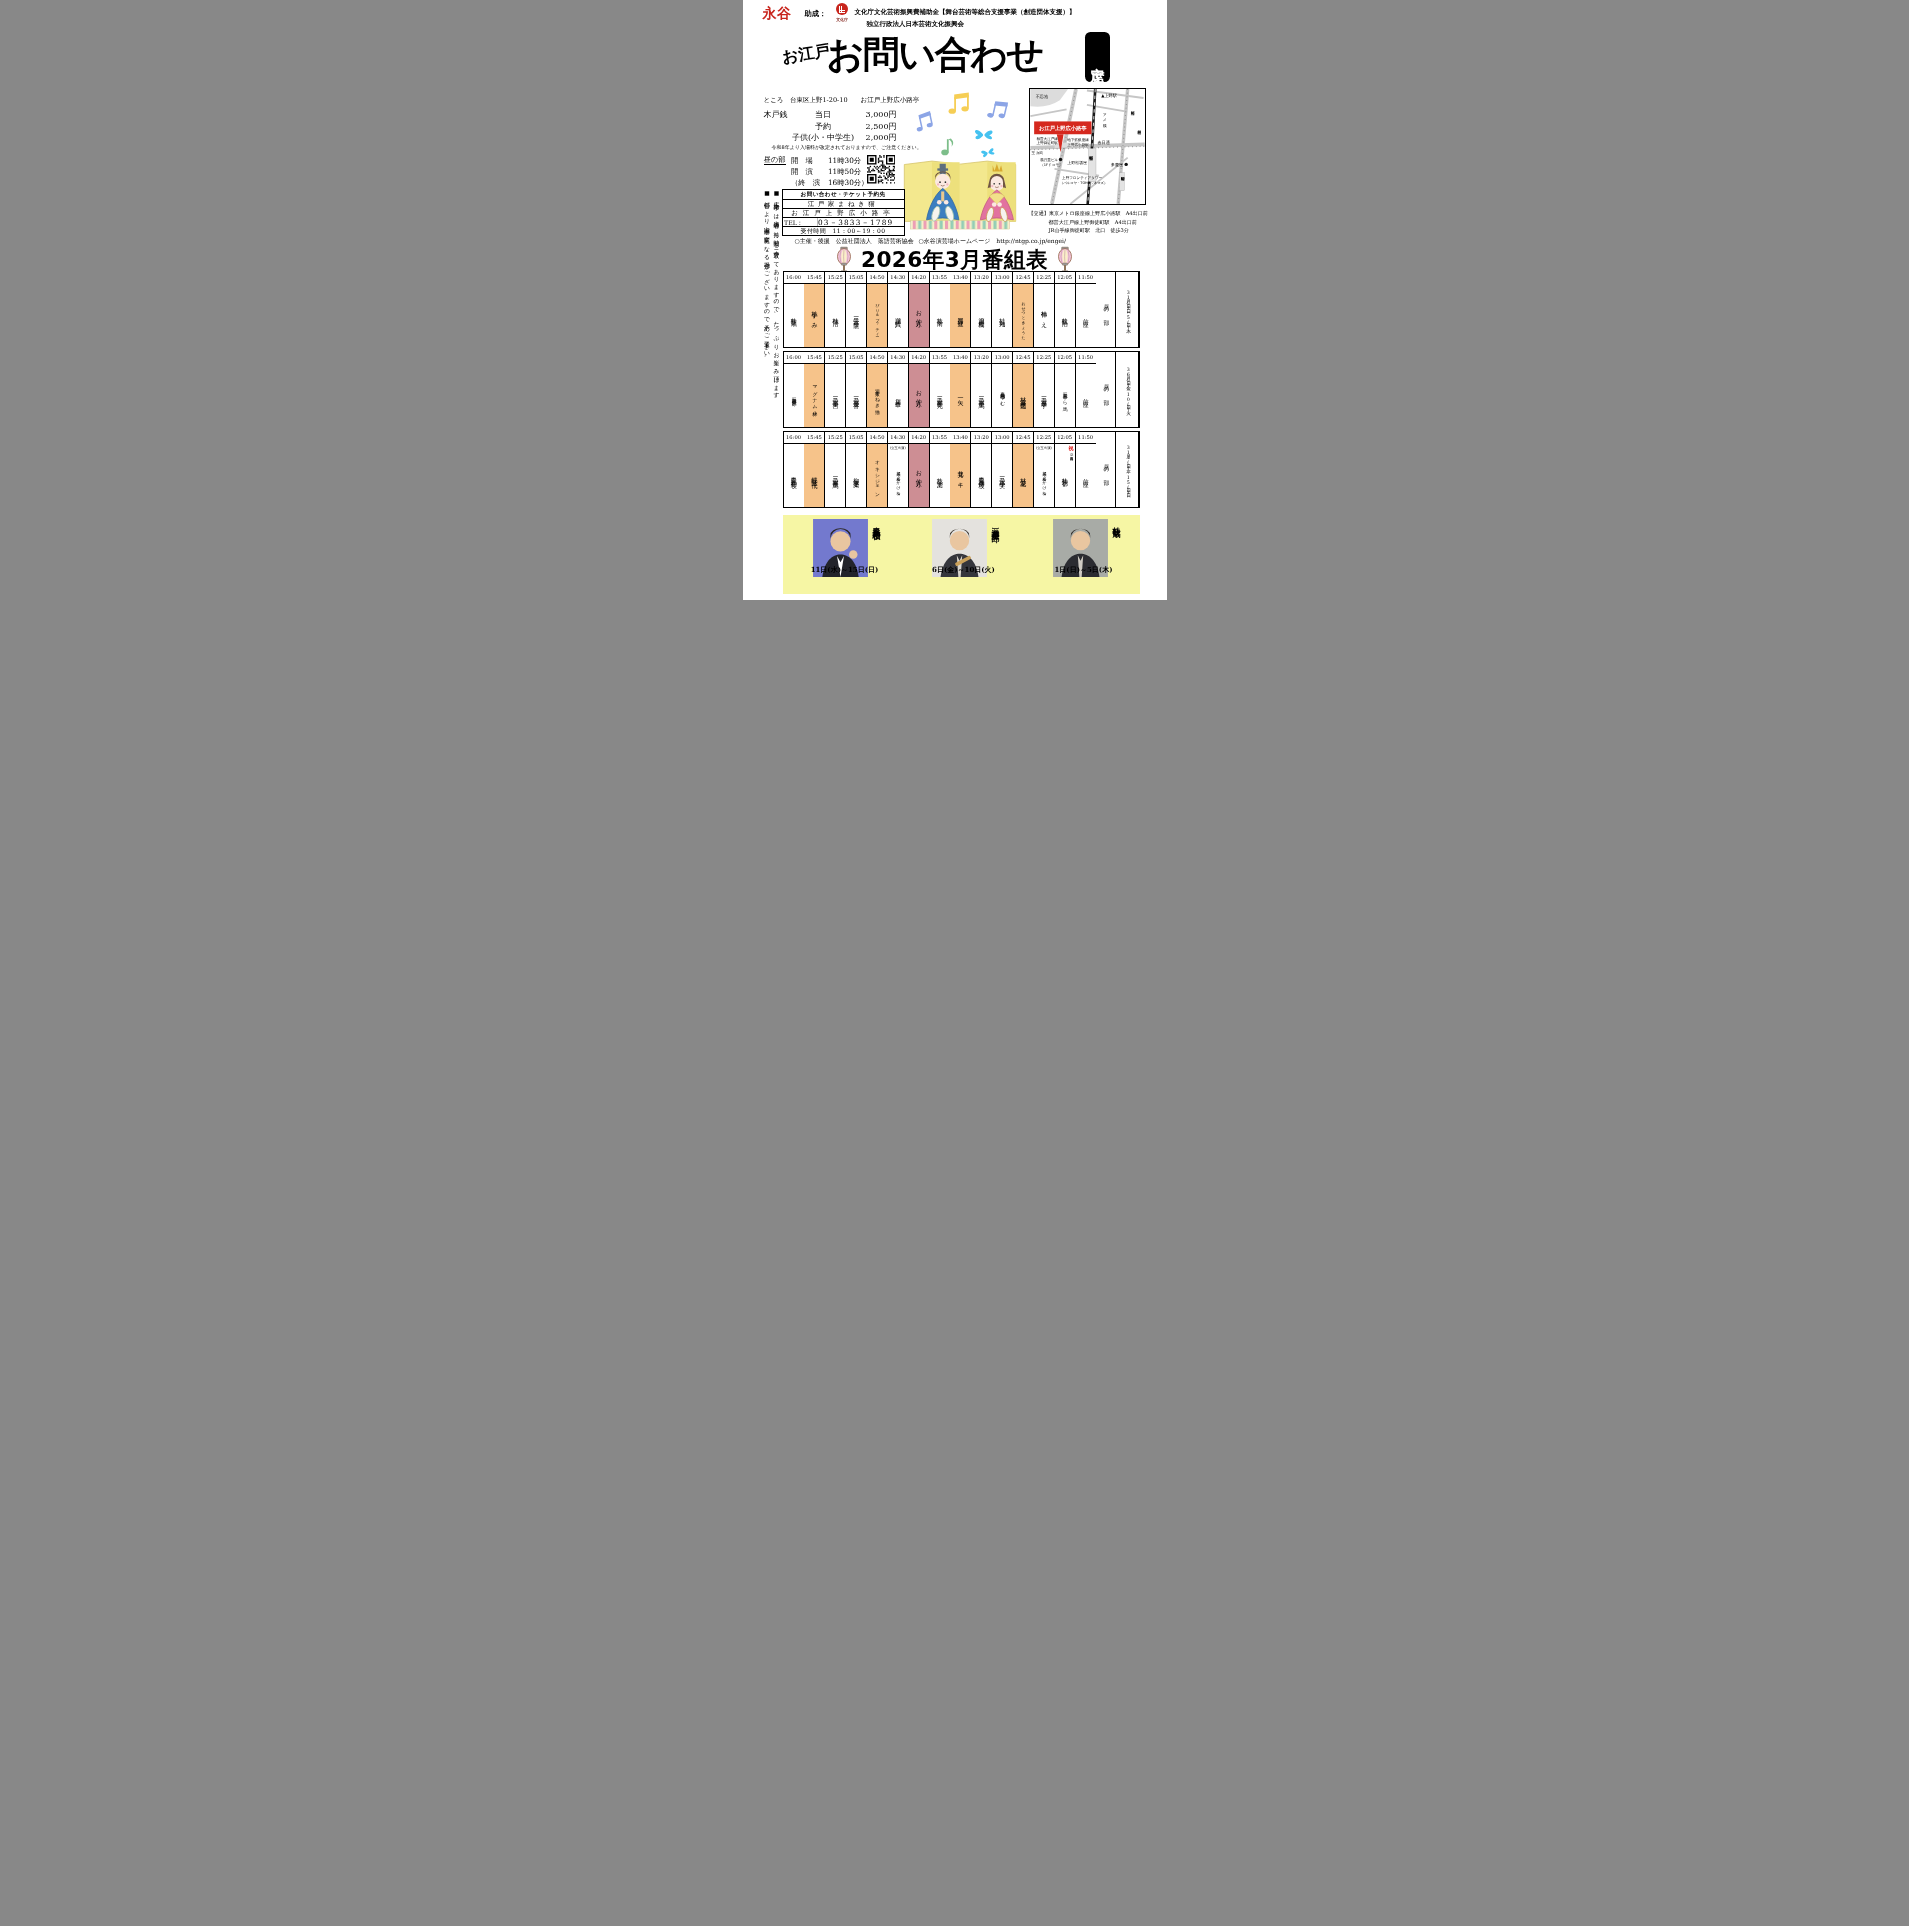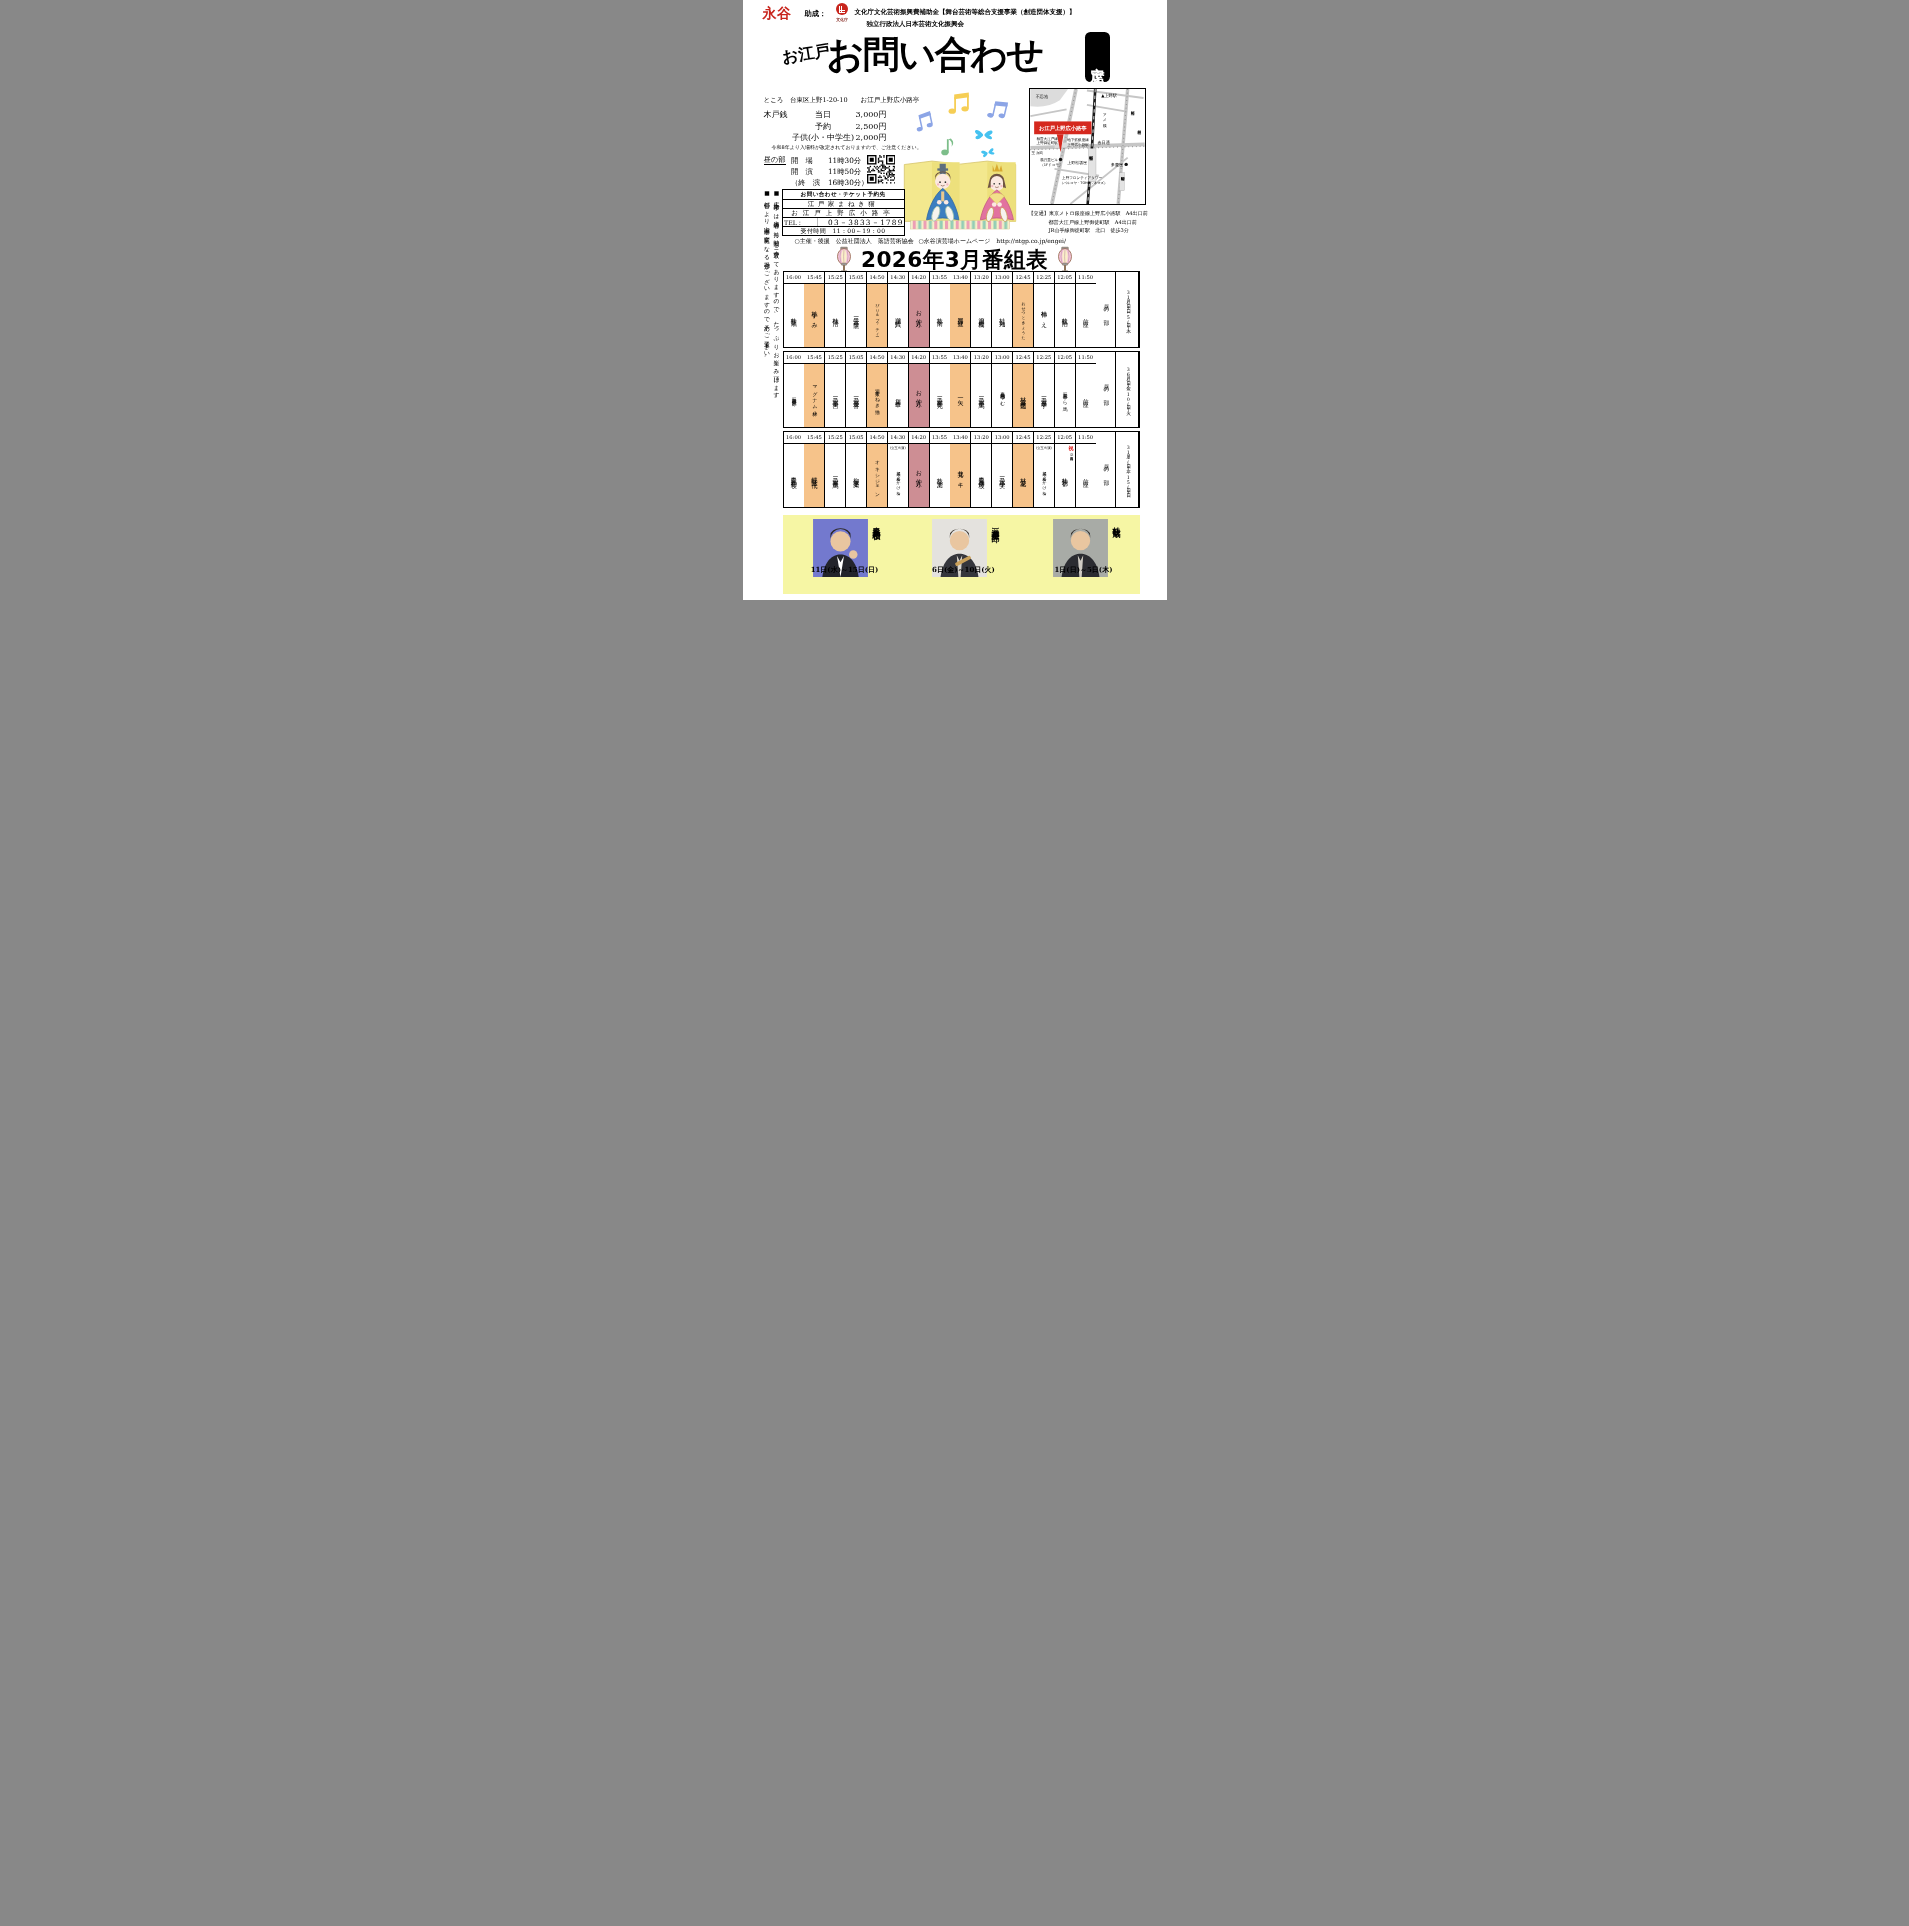--- a/index.html
+++ b/index.html
@@ -28,21 +28,21 @@
   .badge{left:342px;top:32px;width:25px;height:50px;background:#000;border-radius:5.4px;color:#fff;
          writing-mode:vertical-rl;text-orientation:upright;font-family:"DejaVu Sans",sans-serif;
          font-weight:900;font-size:14.3px;display:flex;align-items:center;justify-content:center;letter-spacing:1.5px;}
 
   
   .venueline{left:21px;top:96px;font-size:6.5px;}
   .prices{left:21px;top:109px;font-size:8px;}
   .prow{display:flex;height:11.6px;align-items:center;}
   .pkey{width:27px;}
   .plab{width:65px;text-align:center;}
-  .pval{width:35px;text-align:left;}
+  .pval{width:35px;text-align:right;margin-left:6px;}
   .pnote{left:29px;top:144px;font-size:5px;}
   .showtime{left:21px;top:155px;font-size:7.3px;display:flex;gap:5.4px;}
   .session{border-bottom:0.8px solid #000;height:9.2px;}
   .strow{display:flex;height:11.2px;align-items:center;}
   .stlab{width:37px;}
   .qr{left:124px;top:155px;width:28.5px;height:28.5px;}
 
   
   .deco{pointer-events:none;}
   .note-b1{left:171px;top:111px;transform:rotate(-12deg);}
@@ -61,21 +61,21 @@
 
   
   .contact{left:39px;top:189px;width:123px;border:1.2px solid #000;box-sizing:border-box;background:#fff;}
   .contact>div{border-top:0.8px solid #000;box-sizing:border-box;}
   .contact>div:first-child{border-top:none;}
   .c-title{font-size:5.6px;font-weight:bold;text-align:center;height:8.5px;line-height:8.5px;letter-spacing:0.4px;}
   .c-co{font-size:6.5px;text-align:center;height:9.2px;line-height:9.2px;letter-spacing:3.5px;}
   .c-venue{font-size:6.5px;text-align:center;height:9.2px;line-height:9.2px;letter-spacing:5px;}
   .c-tel{font-size:6.2px;height:9.6px;line-height:9.6px;display:flex;}
   .c-tel .lab{width:33px;padding-left:1.5px;border-right:0.4px solid #bbb;}
-  .c-tel .num{flex:1;text-align:right;font-size:7.3px;letter-spacing:1.2px;}
+  .c-tel .num{flex:1;text-align:left;font-size:7.3px;letter-spacing:1.2px;}
   .c-hours{font-size:6px;text-align:center;height:8.9px;line-height:8.9px;letter-spacing:0.4px;}
 
   
   .notices{left:19px;top:190px;height:312px;width:19px;writing-mode:vertical-rl;text-orientation:upright;
            font-size:5.8px;letter-spacing:1px;line-height:9.6px;}
 
   .org{left:52px;top:237px;font-size:6px;}
   .site{left:176px;top:237px;font-size:6px;}
 
   

